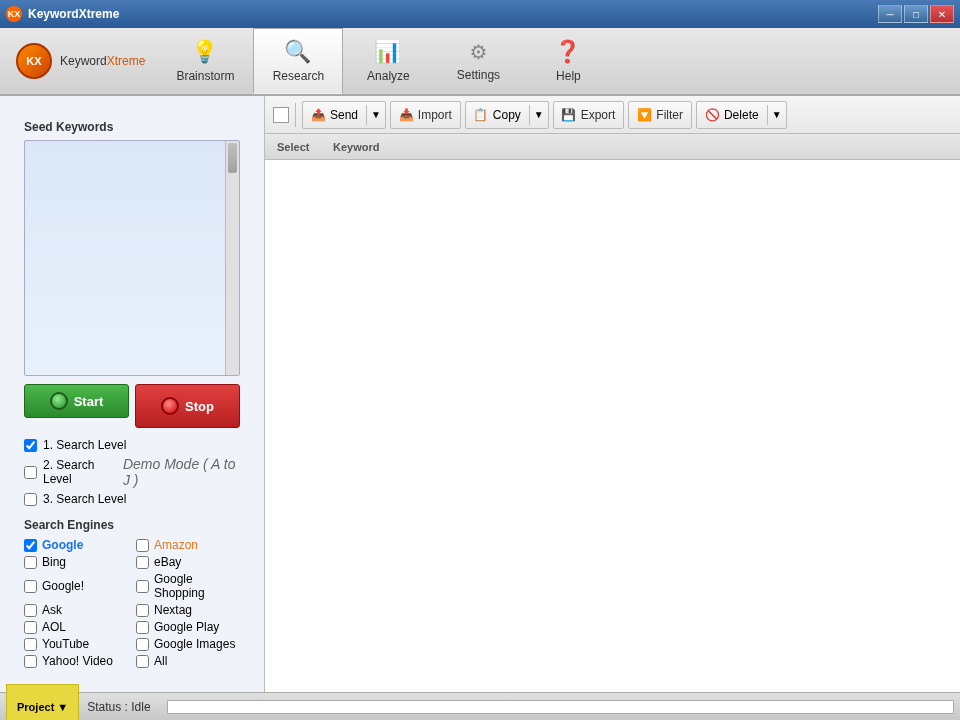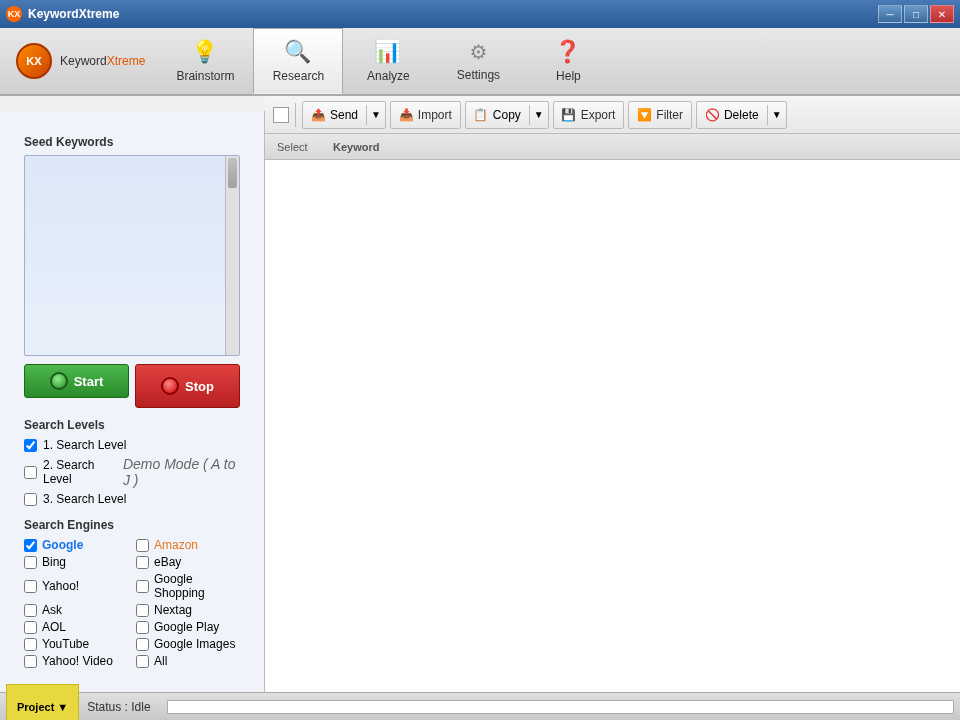--- a/index.html
+++ b/index.html
@@ -61,21 +61,20 @@
       height: calc(720px - 28px - 68px - 28px);
       background: #f0f0f0;
     }
 
     .left-panel {
       width: 265px; min-width: 265px;
       background: #f0f4fa;
       border-right: 1px solid #bbb;
       display: flex; flex-direction: column;
       padding: 24px;
-      margin-top: 15px;
     }
     .section-title {
       font-size: 12px; font-weight: bold; color: #333;
       margin-bottom: 6px;
     }
     .seed-keywords-area {
       flex: 1;
       background: linear-gradient(to bottom, #dce8f8, #e8f0fa);
       border: 1px solid #aac;
       border-radius: 2px;
@@ -154,21 +153,21 @@
 
     .select-checkbox { width: 16px; height: 16px; border: 1px solid #999; background: white; cursor: pointer; }
 
     .table-header {
       display: flex; align-items: center;
       padding: 3px 8px;
       background: linear-gradient(to bottom, #e8e8e8, #d8d8d8);
       border-bottom: 1px solid #bbb;
       height: 26px;
     }
-    .table-header-select { width: 60px; font-size: 11px; font-weight: normal; color: #555; padding-left: 4px; }
+    .table-header-select { width: 60px; font-size: 11px; font-weight: bold; color: #555; padding-left: 4px; }
     .table-header-keyword { flex: 1; font-size: 11px; font-weight: bold; color: #555; }
     .table-body { flex: 1; background: white; overflow-y: auto; }
 
     .status-bar {
       background: linear-gradient(to bottom, #e0e0e0, #c8c8c8);
       border-top: 1px solid #aaa;
       height: 28px; display: flex; align-items: center; padding: 0 6px; gap: 8px;
     }
     .project-btn {
       background: #e8d840; border: 1px solid #c8b820;
@@ -247,21 +246,20 @@
         <div class="btn-circle-green"></div>
         <span>Start</span>
       </button>
       <button class="btn-stop">
         <div class="btn-circle-red"></div>
         <span>Stop</span>
       </button>
     </div>
 
     <div class="search-levels-section">
-      <div class="section-title">Search Levels</div>
       <div class="search-level-item">
         <input type="checkbox" checked="" style="">
         <span>1. Search Level</span>
       </div>
       <div class="search-level-item">
         <input type="checkbox" style="">
         <span>2. Search Level</span>
         <span class="demo-mode">Demo Mode ( A to J )</span>
       </div>
       <div class="search-level-item">
@@ -284,21 +282,21 @@
         <div class="engine-item">
           <input type="checkbox" style="">
           <span>Bing</span>
         </div>
         <div class="engine-item">
           <input type="checkbox" style="">
           <span>eBay</span>
         </div>
         <div class="engine-item">
           <input type="checkbox" style="">
-          <span>Yahoo!</span>
+          <span>Google!</span>
         </div>
         <div class="engine-item">
           <input type="checkbox" style="">
           <span>Google Shopping</span>
         </div>
         <div class="engine-item">
           <input type="checkbox" style="">
           <span>Ask</span>
         </div>
         <div class="engine-item">

